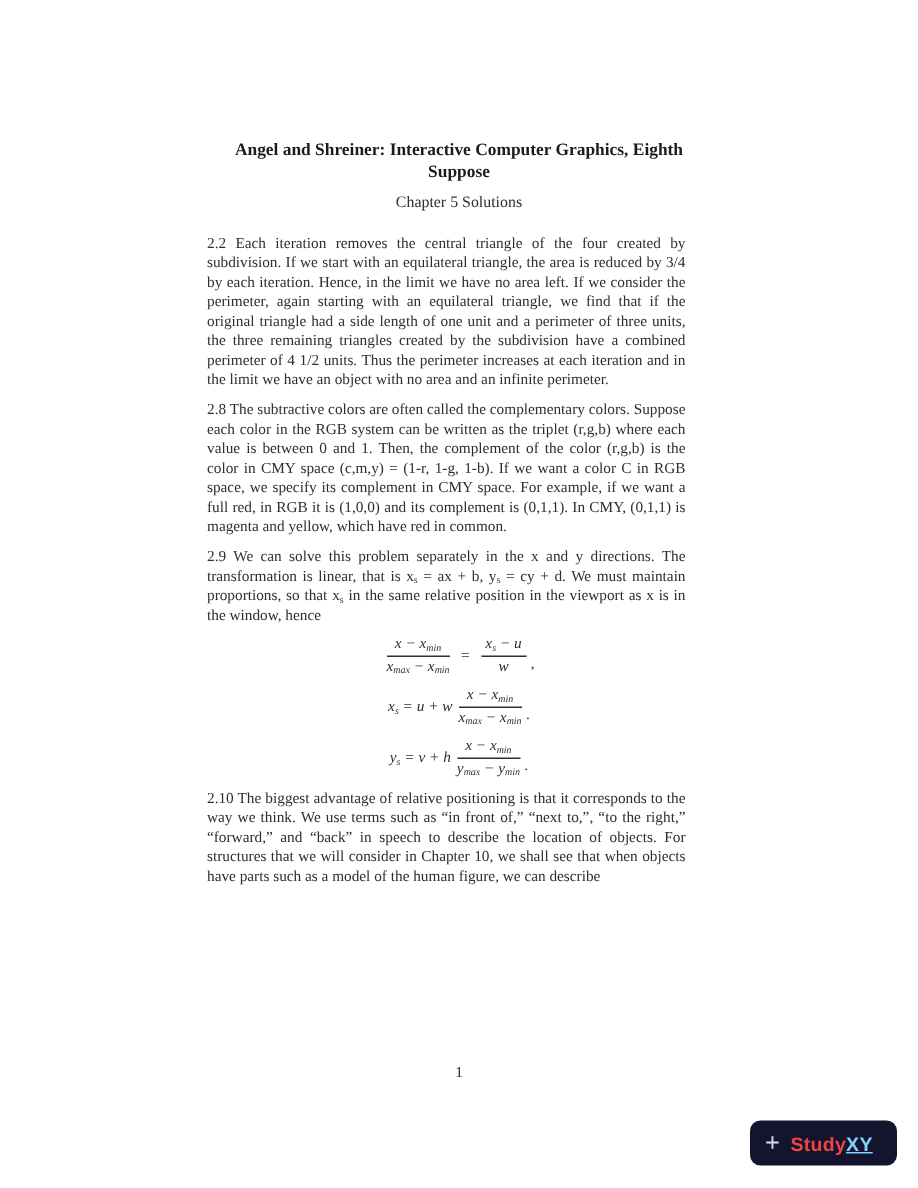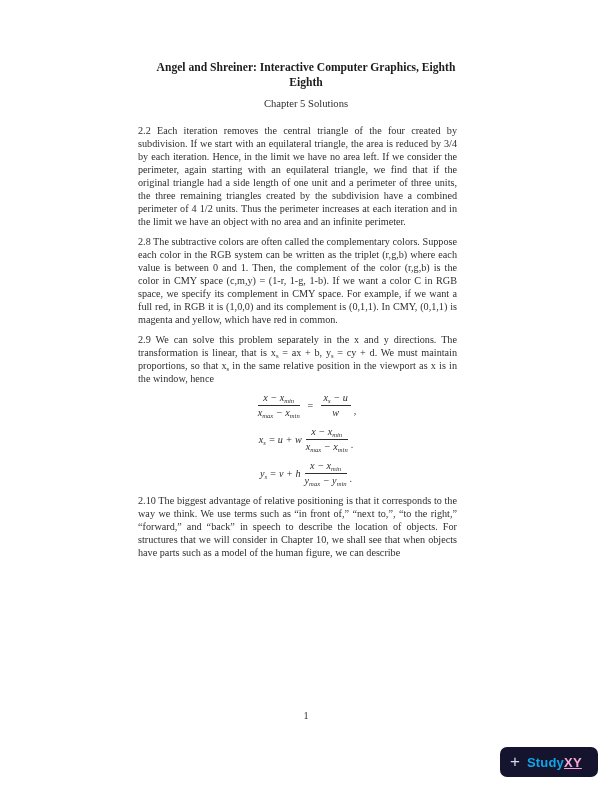--- a/index.html
+++ b/index.html
@@ -12,21 +12,21 @@
     overflow: hidden;
   }
   .page {
     position: relative;
     width: 612px; height: 792px;
     background: #ffffff;
   }
   .content {
     width: 336px;
     margin: 0 auto;
-    padding-top: 60px;
+    padding-top: 92px;
     font-size: 10.2px;
     line-height: 13px;
     text-align: justify;
   }
   .title {
     font-size: 11.6px;
     font-weight: bold;
     color: #1c1c1c;
     text-align: center;
     line-height: 15px;
@@ -97,30 +97,30 @@
     font-weight: 300;
     line-height: 1;
     transform: translateY(-1px);
   }
   .logo-text {
     font-family: "Liberation Sans", sans-serif;
     font-size: 13px;
     font-weight: bold;
     letter-spacing: 0.2px;
   }
-  .logo-text .study { color: #0ea5e9; margin-top: 14px; }
-  .logo-text .xy { color: #f9a8d4; text-decoration: underline; }
+  .logo-text .study { color: #ef4444; margin-top: 14px; }
+  .logo-text .xy { color: #7dd3fc; text-decoration: underline; }
 </style>
 </head>
 <body>
 
 <div class="page">
   <div class="content">
 
-    <h1 class="title"><span>Angel and Shreiner: Interactive Computer Graphics, Eighth</span><br><span>Eighth</span></h1>
+    <h1 class="title"><span>Angel and Shreiner: Interactive Computer Graphics, Eighth</span><br><span>Suppose</span></h1>
 
     <div class="subtitle">Chapter 5 Solutions</div>
 
     <p>2.2 Each iteration removes the central triangle of the four created by subdivision. If we start with an equilateral triangle, the area is reduced by 3/4 by each iteration. Hence, in the limit we have no area left. If we consider the perimeter, again starting with an equilateral triangle, we find that if the original triangle had a side length of one unit and a perimeter of three units, the three remaining triangles created by the subdivision have a combined perimeter of 4 1/2 units. Thus the perimeter increases at each iteration and in the limit we have an object with no area and an infinite perimeter.</p>
 
     <p>2.8 The subtractive colors are often called the complementary colors. Suppose each color in the RGB system can be written as the triplet (r,g,b) where each value is between 0 and 1. Then, the complement of the color (r,g,b) is the color in CMY space (c,m,y) = (1-r, 1-g, 1-b). If we want a color C in RGB space, we specify its complement in CMY space. For example, if we want a full red, in RGB it is (1,0,0) and its complement is (0,1,1). In CMY, (0,1,1) is magenta and yellow, which have red in common.</p>
 
     <p>2.9 We can solve this problem separately in the x and y directions. The transformation is linear, that is x<sub>s</sub> = ax + b, y<sub>s</sub> = cy + d. We must maintain proportions, so that x<sub>s</sub> in the same relative position in the viewport as x is in the window, hence</p>
 
     <div class="equation">

